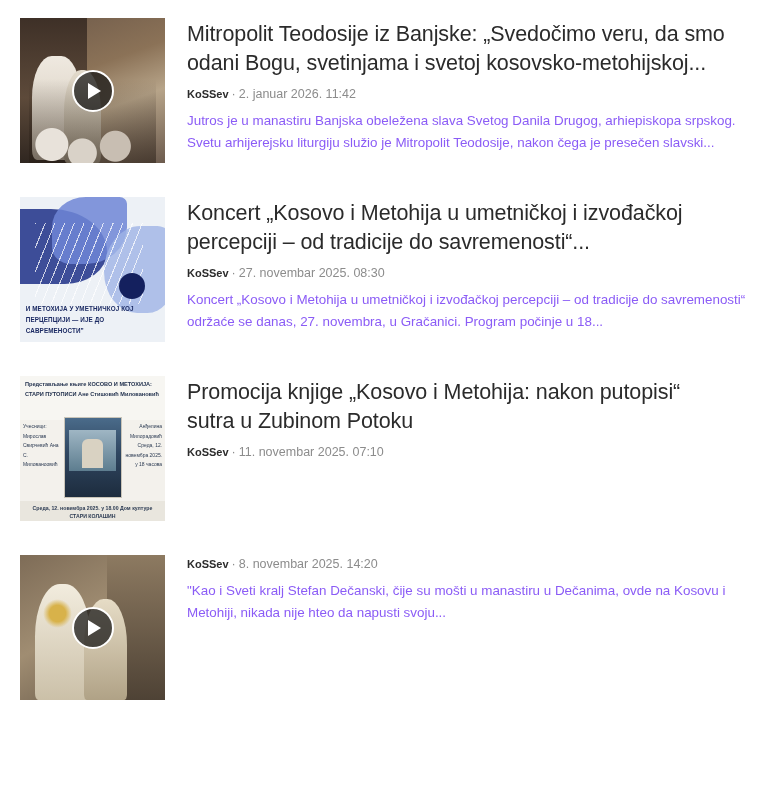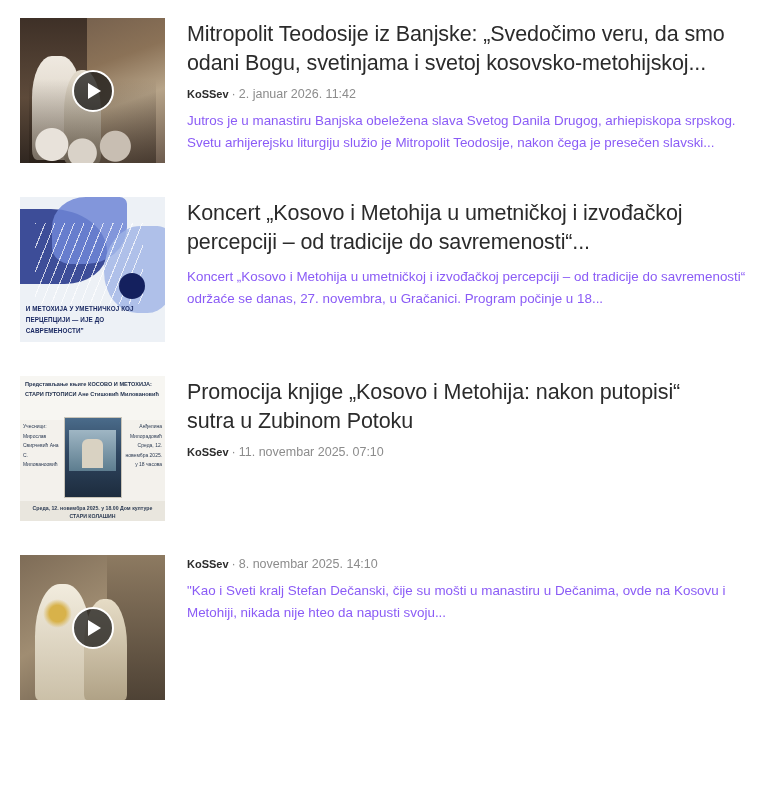--- a/index.html
+++ b/index.html
@@ -230,20 +230,23 @@
           <div class="blob2"></div>
           <div class="blob3"></div>
           <div class="strings"></div>
           <div class="dot"></div>
           <div class="txt">И МЕТОХИЈА У УМЕТНИЧКОЈ КОЈ ПЕРЦЕПЦИЈИ — ИЈЕ ДО САВРЕМЕНОСТИ”</div>
         </div>
       </div>
     </div>
     <div class="content">
       <h2 class="title">Koncert „Kosovo i Metohija u umetničkoj i izvođačkoj percepciji – od tradicije do savremenosti“...</h2>
+      <div class="meta">
+        <span class="src">KoSSev</span><span class="sep">·</span><span>27. novembar 2025. 08:30</span>
+      </div>
       <div class="excerpt">Koncert „Kosovo i Metohija u umetničkoj i izvođačkoj percepciji – od tradicije do savremenosti“ održaće se danas, 27. novembra, u Gračanici. Program počinje u 18...</div>
     </div>
   </div>
 
   <div class="article">
     <div class="thumb-wrap">
       <div class="thumb">
         <div class="art-book">
           <div class="hdr">Представљање књиге КОСОВО И МЕТОХИЈА: СТАРИ ПУТОПИСИ Ане Стишовић Миловановић</div>
           <div class="colL">Учесници: Мирослав Свирчевић Ана С. Милованоовић</div>
@@ -272,19 +275,19 @@
           <div class="fig2"></div>
           <div class="gold"></div>
         </div>
       </div>
       <div class="play-badge">
           <div class="tri"></div>
         </div>
     </div>
     <div class="content">
       <div class="meta">
-        <span class="src">KoSSev</span><span class="sep">·</span><span>8. novembar 2025. 14:10</span>
+        <span class="src">KoSSev</span><span class="sep">·</span><span>8. novembar 2025. 14:20</span>
       </div>
       <div class="excerpt">"Kao i Sveti kralj Stefan Dečanski, čije su mošti u manastiru u Dečanima, ovde na Kosovu i Metohiji, nikada nije hteo da napusti svoju...</div>
     </div>
   </div>
 
 </div>
 
 </body></html>

